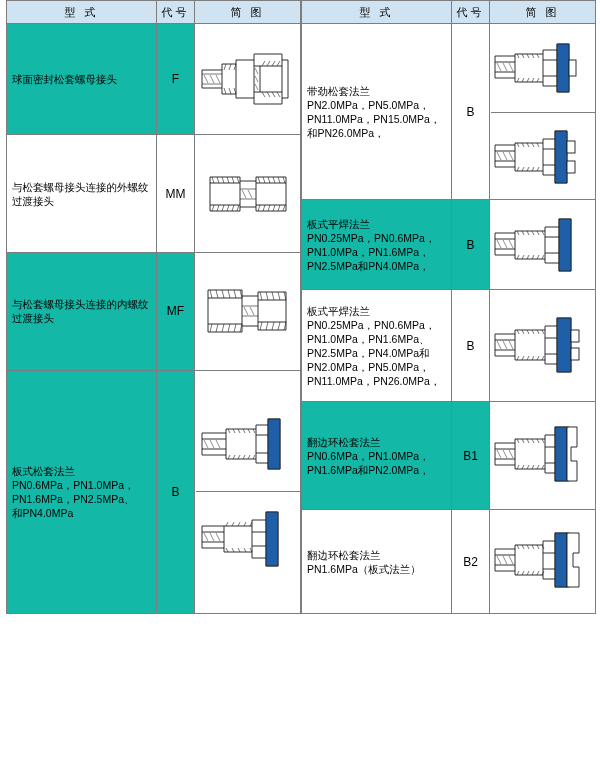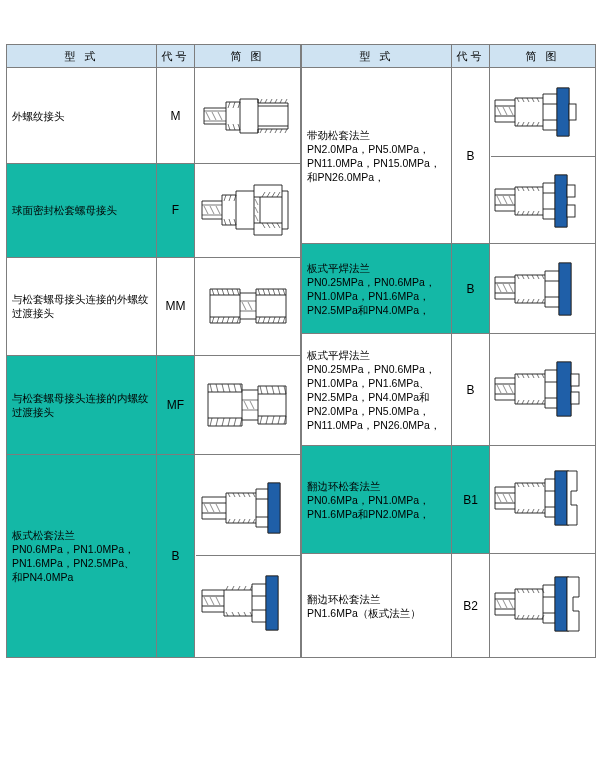--- a/index.html
+++ b/index.html
@@ -20,21 +20,20 @@
   .tables{
     display:flex;
     width:588px;
     margin:0 6px;
     gap:0px;
   }
   table{
     border-collapse:collapse;
     table-layout:fixed;
     font-size:10.5px;
-    margin-top:44px;
   }
   .tbl-left{width:294px;}
   .tbl-right{width:294px;}
   th,td{
     border:1px solid #7d7d7d;
     padding:0;
     vertical-align:middle;
     text-align:center;
   }
   thead th{
@@ -87,46 +86,20 @@
         </colgroup>
       <thead>
         <tr>
           <th>型    式</th>
           <th>代号</th>
           <th>简    图</th>
         </tr>
       </thead>
       <tbody>
 
-        <tr style="height:90px;">
-          <td class="cell-type white center-v">外螺纹接头</td>
-          <td class="cell-code white">M</td>
-          <td class="cell-fig">
-            <svg class="fig" viewBox="0 0 104 86" width="104" height="86">
-              <g class="ln">
-                <path d="M8 35 L8 51 L30 51 L30 57 L44 57 L44 60 L62 60 L62 56 L92 56 L92 30 L62 30 L62 26 L44 26 L44 29 L30 29 L30 35 Z"></path>
-                <path d="M30 35 L30 51"></path>
-                  <path d="M44 29 L44 57"></path>
-                  <path d="M62 26 L62 60"></path>
-                <path d="M62 33 L92 33"></path>
-                  <path d="M62 53 L92 53"></path>
-              </g>
-              <g class="ln-thin">
-                <path d="M64 30 L66 26 M69 30 L71 26 M74 30 L76 26 M79 30 L81 26 M84 30 L86 26 M89 30 L91 26"></path>
-                <path d="M64 60 L66 56 M69 60 L71 56 M74 60 L76 56 M79 60 L81 56 M84 60 L86 56 M89 60 L91 56"></path>
-                <path d="M32 51 L34 57 M37 51 L39 57 M42 51 L44 57"></path>
-                <path d="M32 35 L34 29 M37 35 L39 29 M42 35 L44 29"></path>
-                <path d="M8 38 L30 38 M8 48 L30 48"></path>
-              </g>
-              <g class="hatch">
-                <path d="M10 39 L14 47 M16 39 L20 47 M22 39 L26 47"></path>
-              </g>
-            </svg>
-          </td>
-        </tr>
 
         <tr style="height:86px;">
           <td class="cell-type yellow center-v">球面密封松套螺母接头</td>
           <td class="cell-code yellow">F</td>
           <td class="cell-fig">
             <svg class="fig" viewBox="0 0 104 86" width="104" height="86">
               <g class="ln">
                 <path d="M6 34 L6 52 L26 52 L26 58 L40 58 L40 62 L58 62 L58 68 L86 68 L86 18 L58 18 L58 24 L40 24 L40 28 L26 28 L26 34 Z"></path>
                 <path d="M26 34 L26 52"></path>
                   <path d="M40 28 L40 58"></path>

